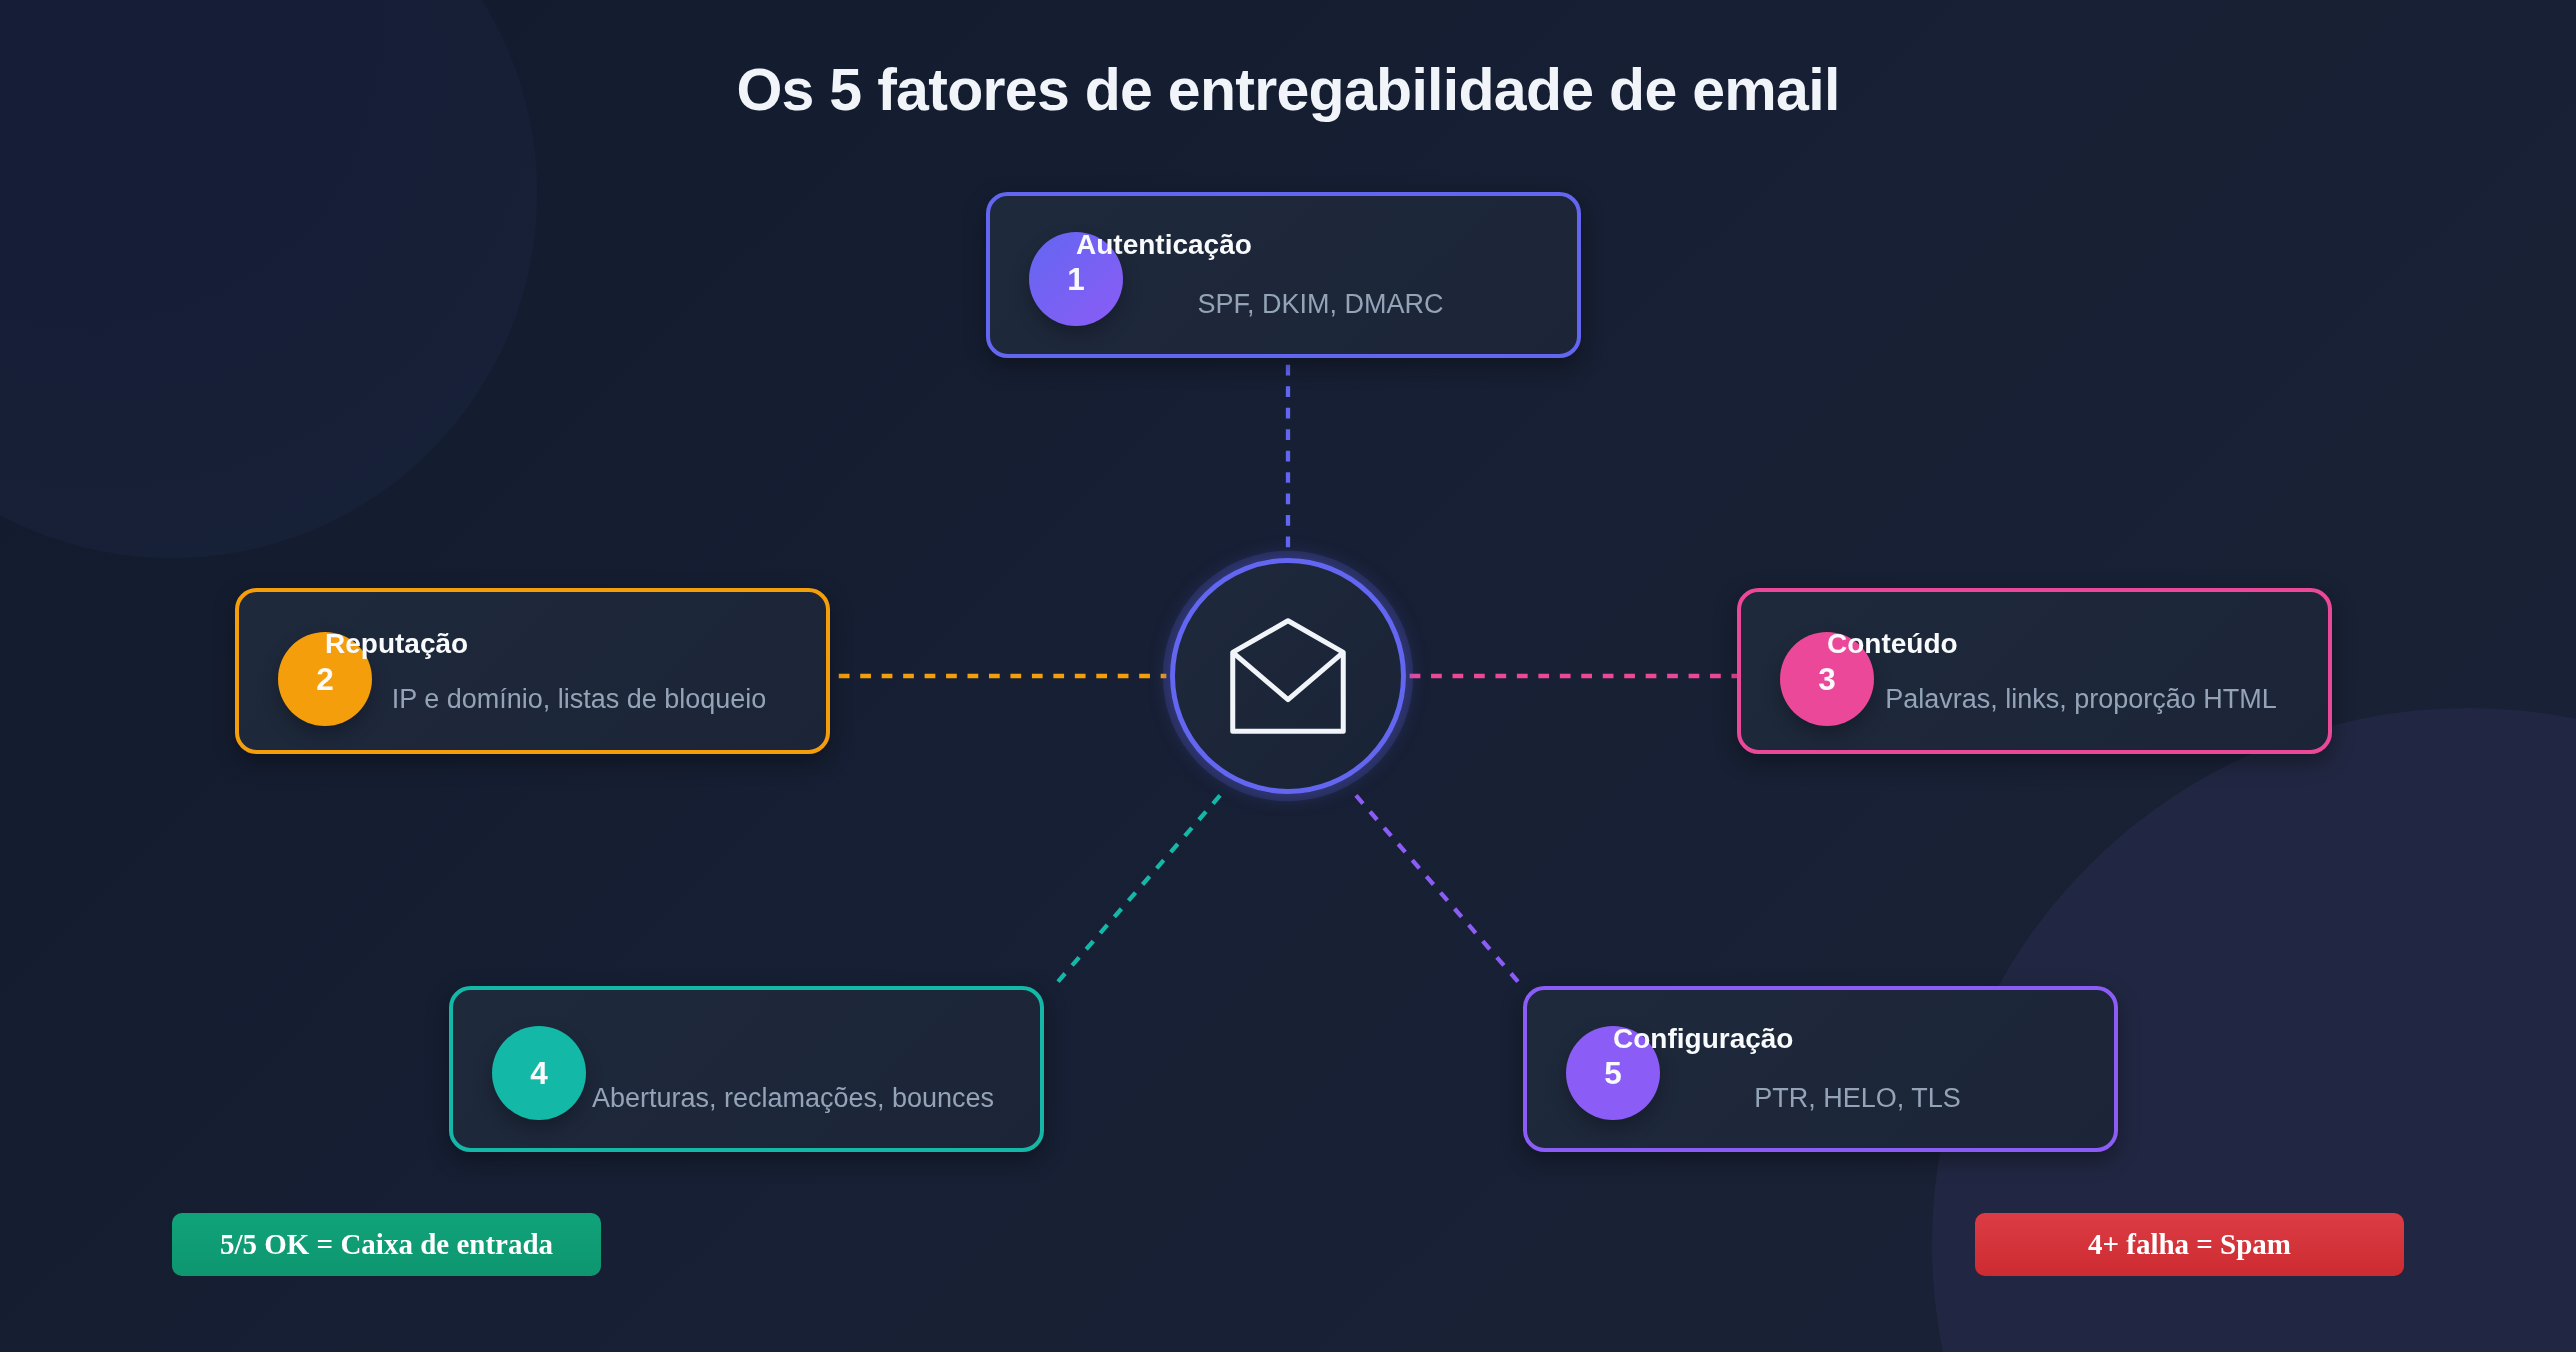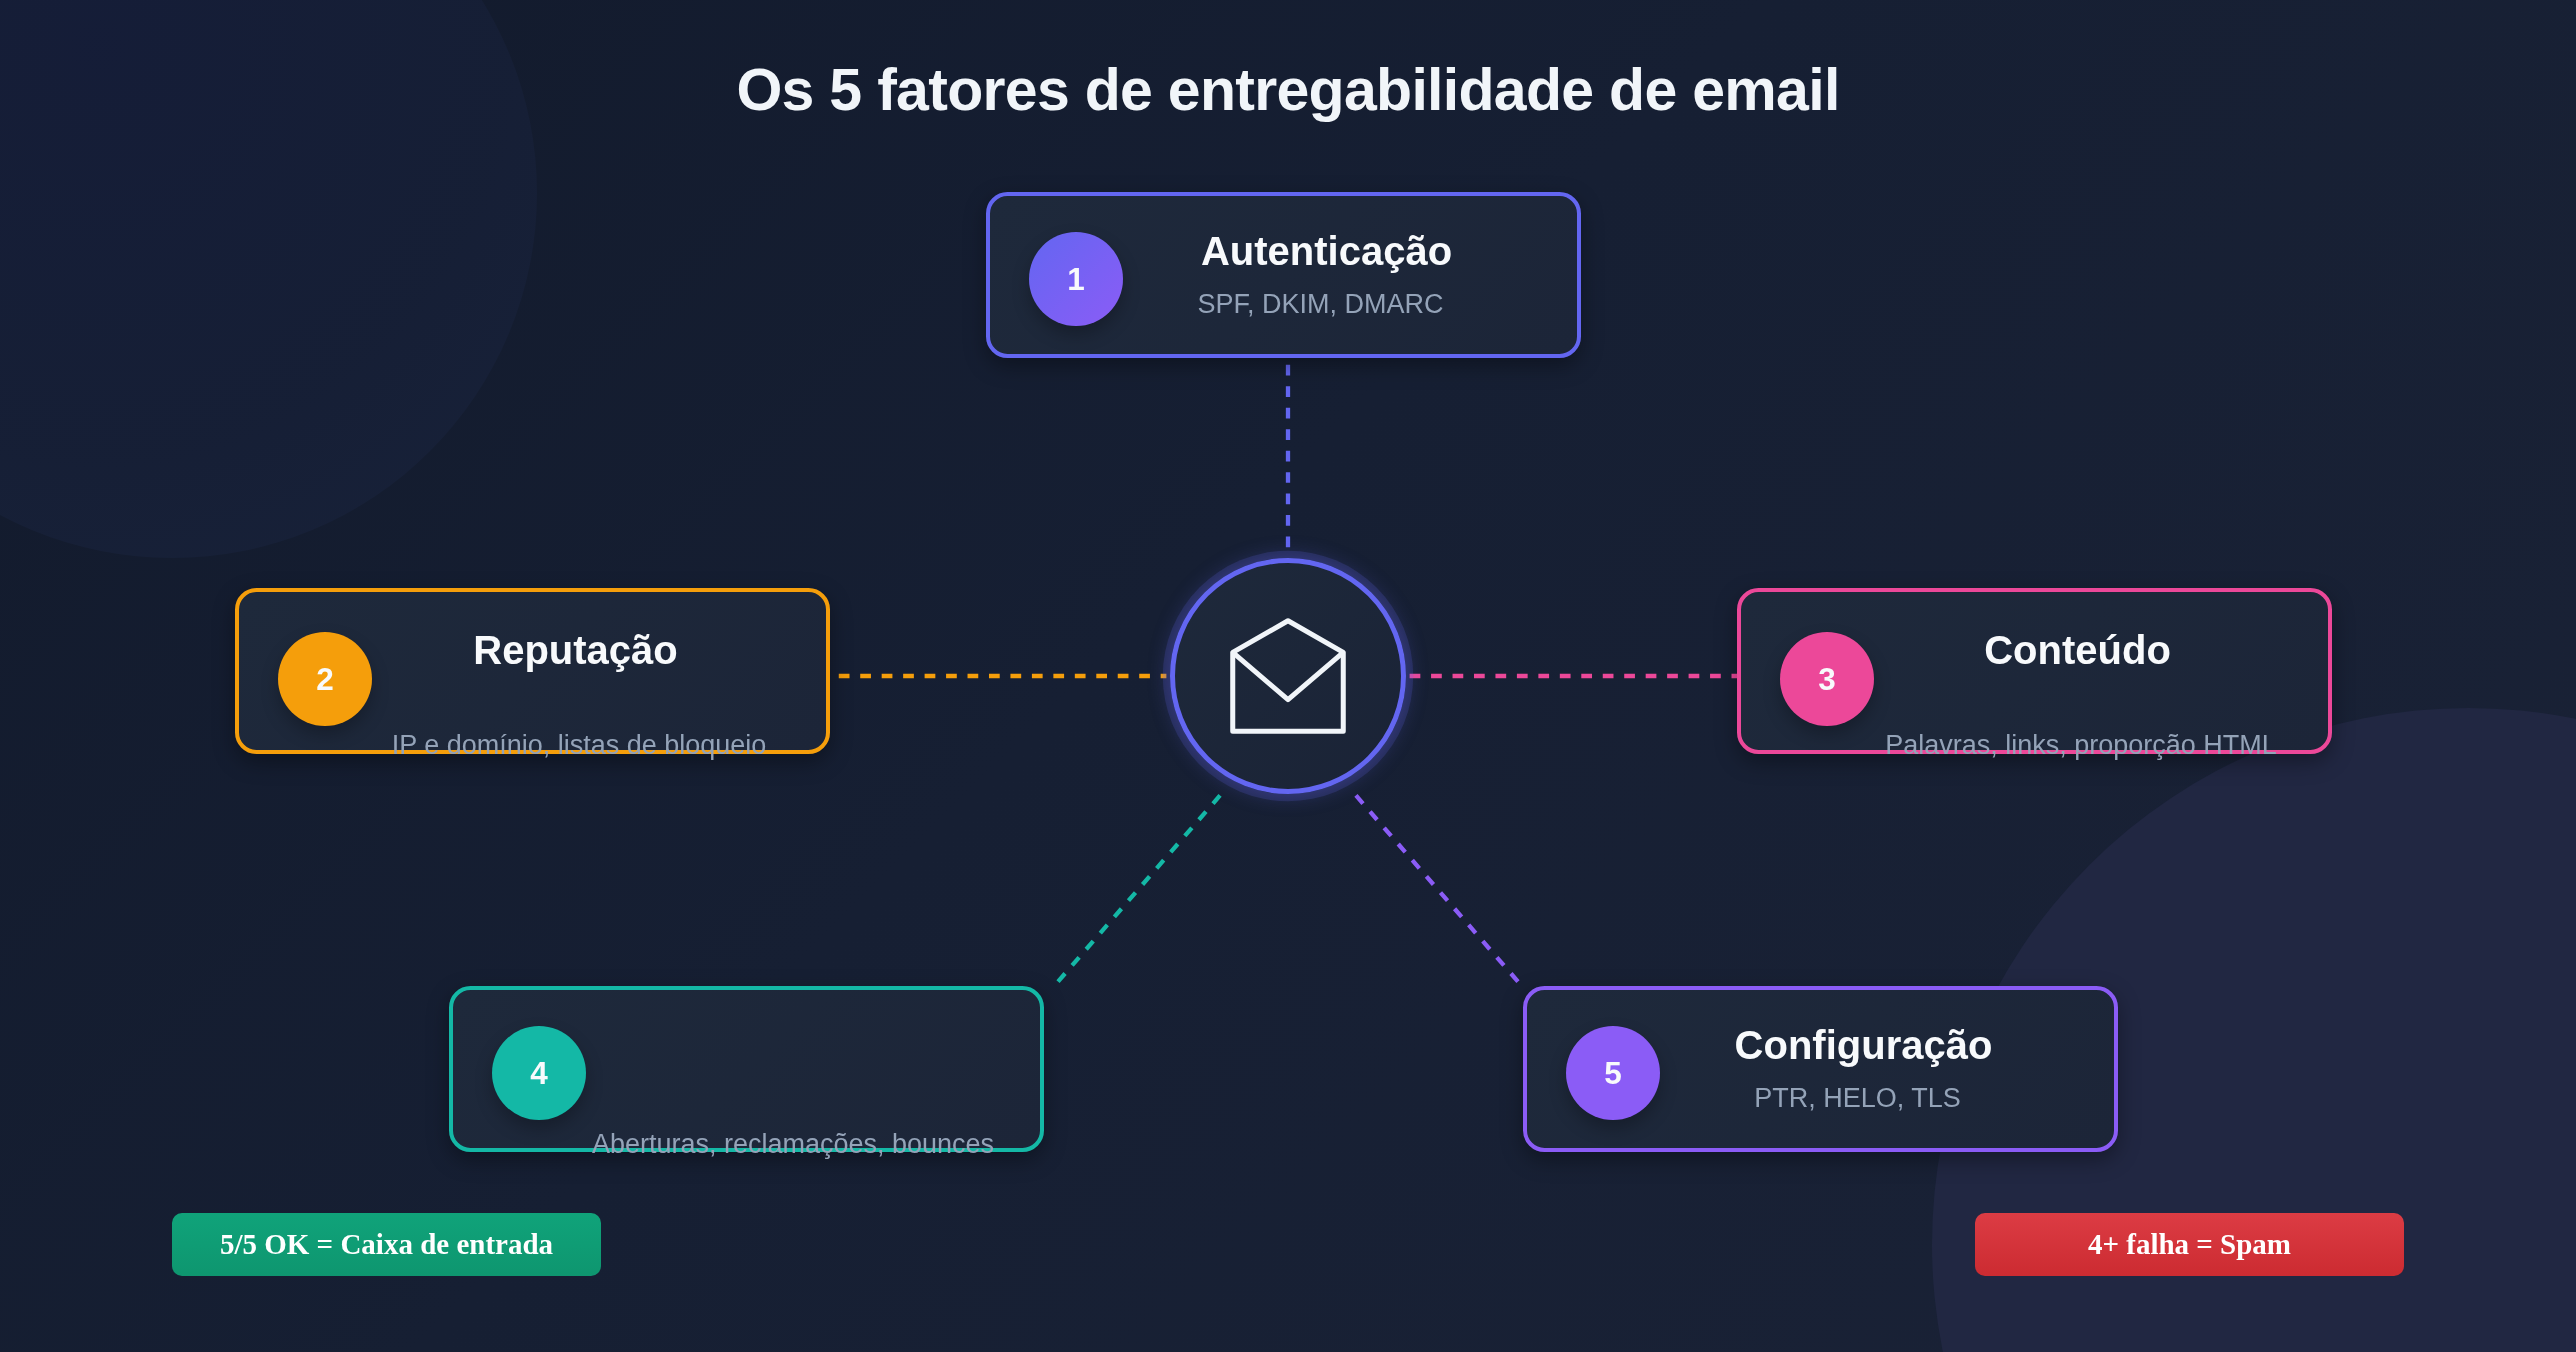--- a/index.html
+++ b/index.html
@@ -24,28 +24,28 @@
     background: linear-gradient(135deg, #1e293b 0%, #1c2538 100%);
     box-shadow: 0 7.2px 21.5px rgba(0,0,0,.35);
   }
   .badge {
     position:absolute; left:39px; top:36px; width:94px; height:94px; border-radius:50%;
     color:#f8fafc; font-weight:700; font-size:31.5px;
     display:flex; align-items:center; justify-content:center;
     box-shadow: 0 8.6px 17px rgba(0,0,0,.25);
   }
   .card-title {
-    position:absolute; left:86px; right:0; top:33px; text-align:center;
-    color:#f8fafc; font-weight:700; font-size:40px;
+    position:absolute; left:86px; right:0; top:33px; text-align:left;
+    color:#f8fafc; font-weight:700; font-size:28px;
   }
   .card-sub {
     position:absolute; left:74px; right:0; top:93px; text-align:center;
     color:#94a3b8; font-size:27px;
   }
-  #card-2 .card-sub, #card-3 .card-sub, #card-4 .card-sub { left:93px;margin-top:46px; }
+  #card-2 .card-sub, #card-3 .card-sub, #card-4 .card-sub { left:93px; }
   #card-2 .card-title, #card-3 .card-title { top:36px; }
   #card-2 .card-sub, #card-3 .card-sub { top:92px; }
   .hub {
     position:absolute; left:1170px; top:558px; width:236px; height:236px; box-sizing:border-box;
     border-radius:50%; border:5.7px solid #6366f1;
     background: linear-gradient(135deg, #1e293b 0%, #1a2336 100%);
     box-shadow: 0 0 0 7.2px rgba(99,102,241,.18), 0 0 21.5px rgba(99,102,241,.35);
     display:flex; align-items:center; justify-content:center;
   }
   .pill {

